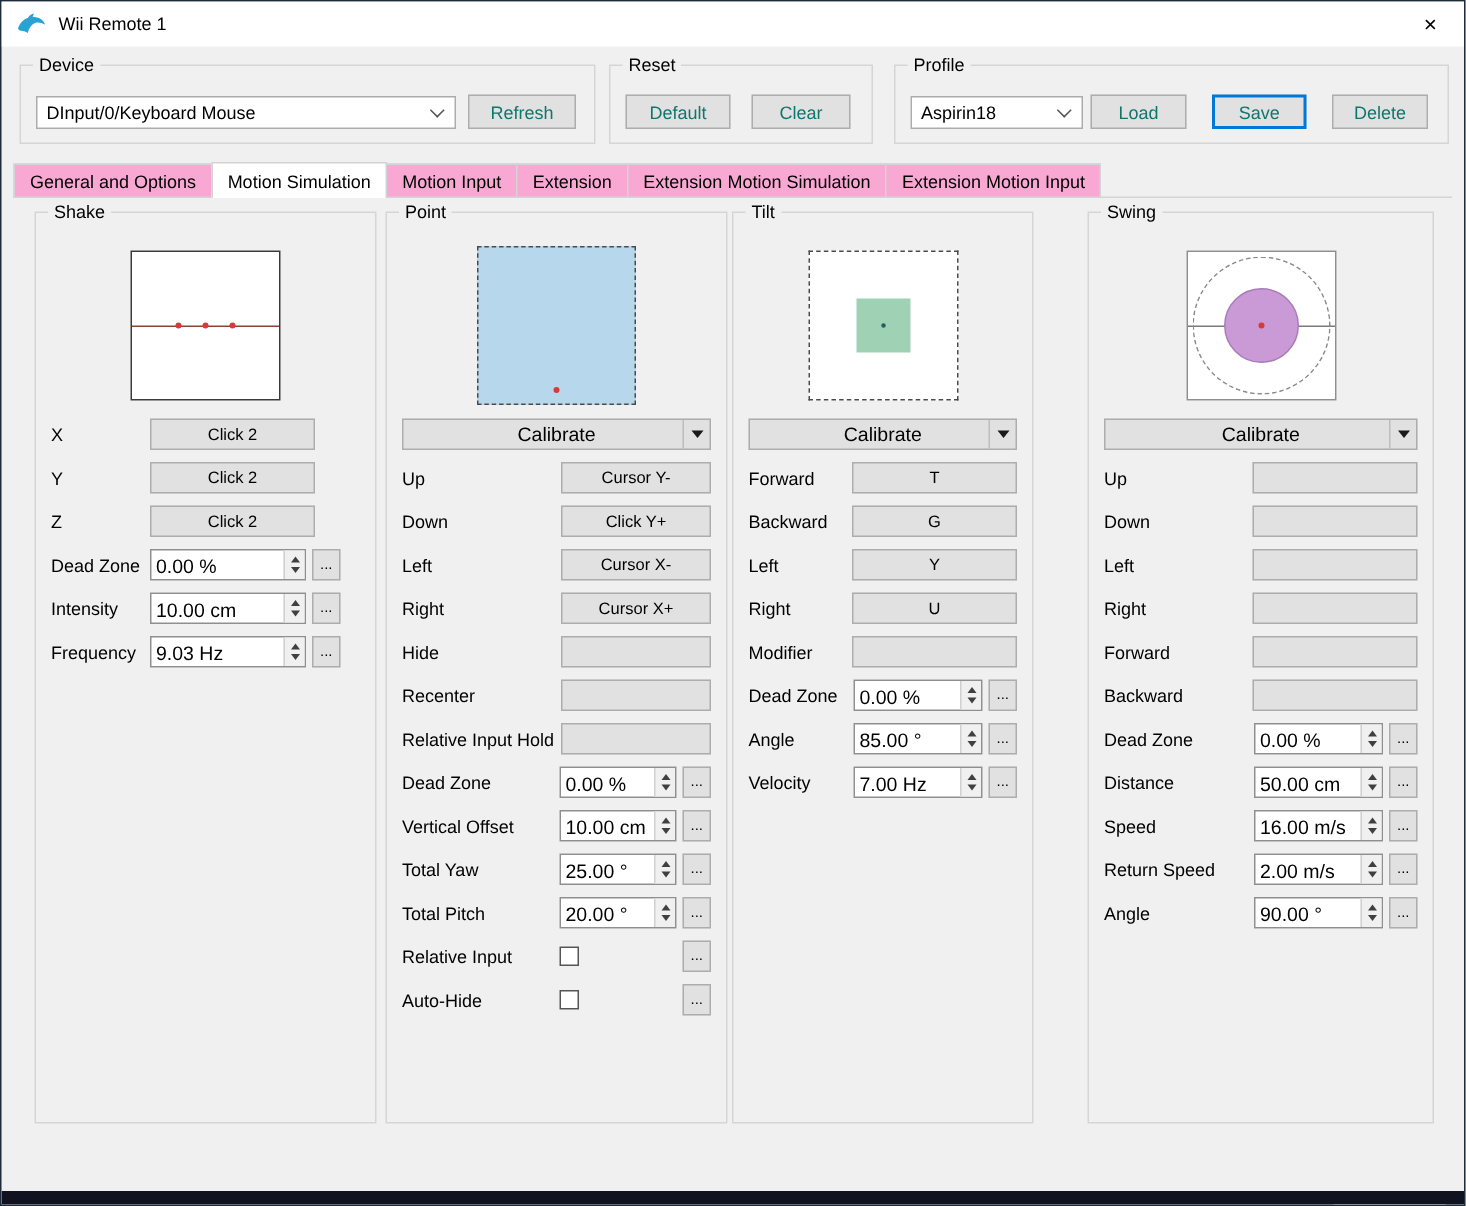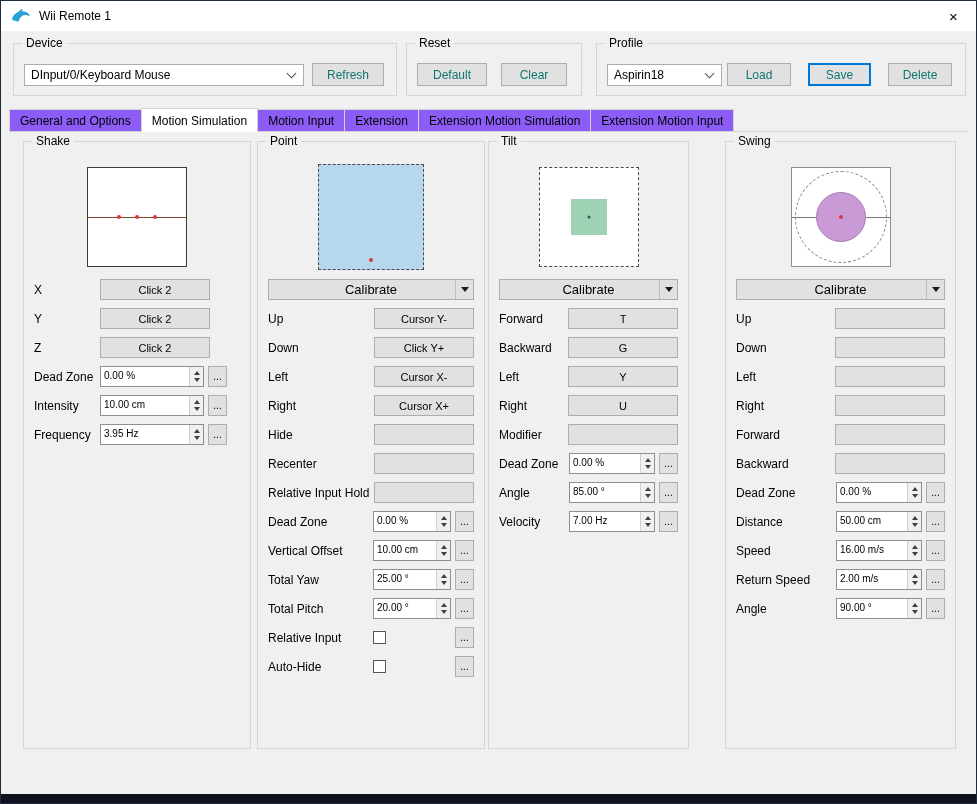--- a/index.html
+++ b/index.html
@@ -31,21 +31,21 @@
   #refresh-btn { width:72px; margin-left:8px; }
   #default-btn { width:70px; }
   #clear-btn { width:66px; margin-left:14px; }
   #profile-combo { width:115px; flex:none; }
   #load-btn { width:64px; margin-left:5px; }
   #save-btn { width:63px; margin-left:17px; border:2px solid #0078d7; }
   #delete-btn { width:64px; margin-left:17px; }
   
   .tab-line { position:absolute; left:8px; right:8px; top:130px; height:1px; background:#d4d4d4; z-index:1; }
   .tab-strip { position:absolute; left:8px; top:107px; height:24px; display:flex; align-items:flex-end; z-index:2; }
-  .tab { height:23px; display:flex; align-items:center; padding:0 10px; background:#8b5cf6; border:1px solid #d4d4d4; margin-right:-1px; font-size:12px; white-space:nowrap; }
+  .tab { height:23px; display:flex; align-items:center; padding:0 10px; background:#f9a8d4; border:1px solid #d4d4d4; margin-right:-1px; font-size:12px; white-space:nowrap; }
   .tab.active { height:24px; background:#ffffff; border-bottom:none; z-index:3; }
   
   .grp { position:absolute; top:140px; height:608px; border:1px solid #d5d5d5; }
   .g-shake { left:22px; width:228px; }
   .g-point { left:256px; width:228px; }
   .g-tilt  { left:487px; width:201px; }
   .g-swing { left:724px; width:231px; }
   .grp-inner { padding:12px 10px 0 10px; }
   .viz-wrap { height:125px; display:flex; align-items:center; justify-content:center; }
   .row { display:flex; align-items:center; height:21px; margin-bottom:8px; }
@@ -57,21 +57,21 @@
   .g-shake .map-btn { width:110px; }
   .g-point .map-btn { width:100px; }
   .g-tilt .map-btn, .g-swing .map-btn { width:110px; }
   .calibrate { position:relative; width:100%; height:21px; background:#e1e1e1; border:1px solid #adadad; font-family:Liberation Sans, sans-serif; font-size:13px; color:#000; }
   .cal-arrow { position:absolute; right:0; top:0; bottom:0; width:18px; display:flex; align-items:center; justify-content:center; border-left:1px solid #bdbdbd; }
   .tri-dn { width:0; height:0; border:4px solid transparent; border-top:5px solid #1a1a1a; border-bottom:none; }
   .spin { display:flex; align-items:stretch; height:21px; background:#fff; border:1px solid #8f8f8f; }
   .g-shake .spin { width:104px; }
   .g-point .spin { width:78px; }
   .g-tilt .spin, .g-swing .spin { width:86px; }
-  .sv { flex:1; font-size:10px; padding:3px 0 0 3px; white-space:nowrap; overflow:hidden; }
+  .sv { flex:1; font-size:13px; padding:3px 0 0 3px; white-space:nowrap; overflow:hidden; }
   .sarr { width:14px; flex:none; display:flex; flex-direction:column; align-items:center; justify-content:space-evenly; background:#f0f0f0; border-left:1px solid #d0d0d0; }
   .tu { width:0; height:0; border:3px solid transparent; border-bottom:4px solid #404040; border-top:none; }
   .td { width:0; height:0; border:3px solid transparent; border-top:4px solid #404040; border-bottom:none; }
   .dots { width:19px; height:21px; flex:none; background:#e1e1e1; border:1px solid #adadad; font-family:inherit; font-size:10px; color:#000; padding:0; }
   .check-ctl { width:101px; justify-content:space-between; gap:0; }
   .checkbox { width:13px; height:13px; background:#fff; border:1px solid #555; flex:none; }
   
   .dot { position:absolute; border-radius:50%; background:#d63a3a; }
   .shake-viz { width:100px; height:100px; background:#fff; border:1px solid #3a3a3a; position:relative; }
   .shake-viz .hline { position:absolute; left:0; right:0; top:50%; height:1px; background:#8a4434; }
@@ -201,21 +201,21 @@
               <i class="td"></i>
             </span>
           </div>
           <button class="dots">...</button>
         </div>
       </div>
     <div class="row">
         <span class="lbl">Frequency</span>
         <div class="ctl">
           <div class="spin">
-            <span class="sv">3.95 Hz</span>
+            <span class="sv">9.03 Hz</span>
             <span class="sarr">
               <i class="tu"></i>
               <i class="td"></i>
             </span>
           </div>
           <button class="dots">...</button>
         </div>
       </div>
   </div>
 </div>

